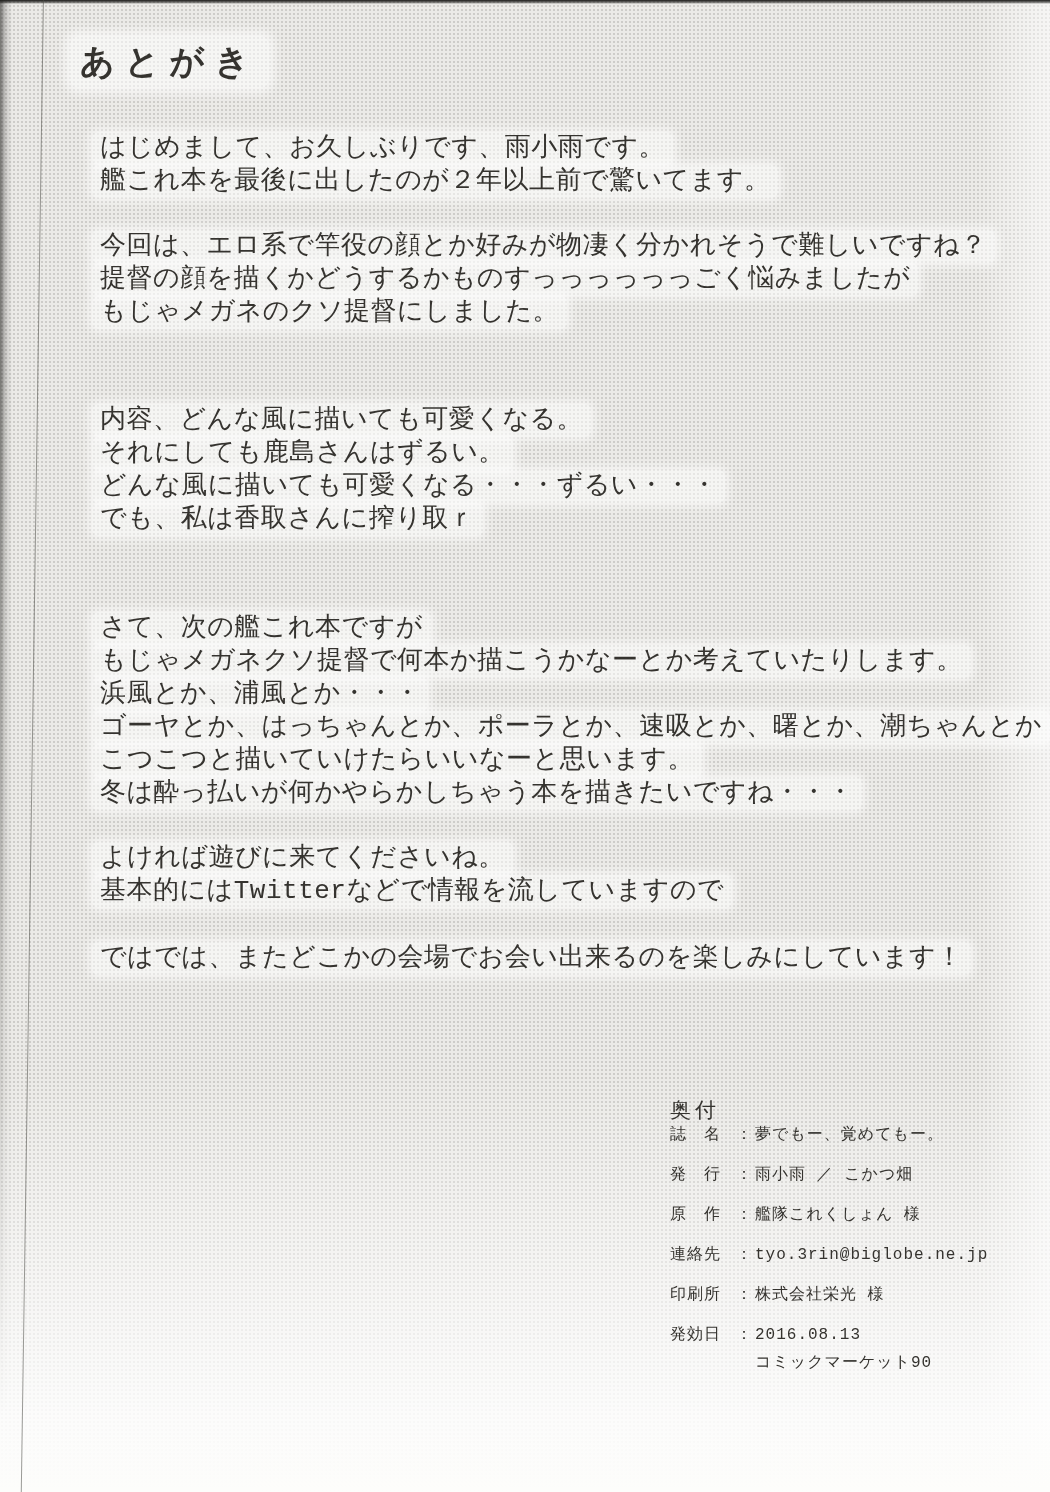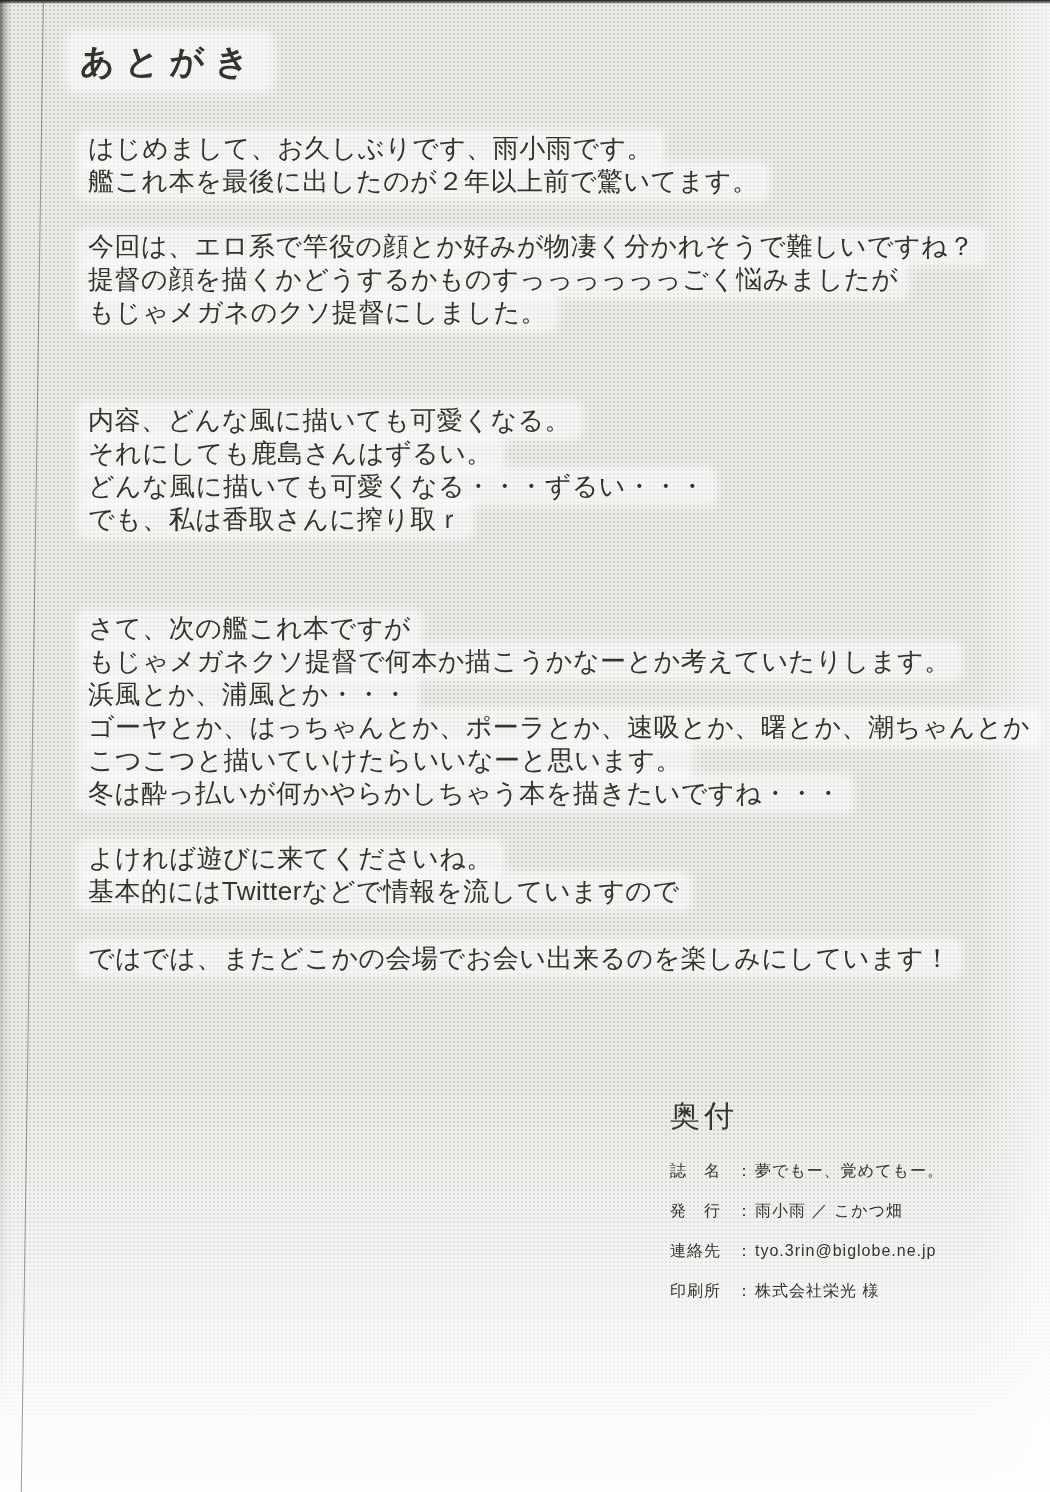--- a/index.html
+++ b/index.html
@@ -12,21 +12,21 @@
     width: 1050px;
     height: 1492px;
     margin: 0 auto;
     overflow: hidden;
     background-color: #ebeae7;
     background-image:
       linear-gradient(180deg, rgba(255,255,255,0) 72%, rgba(255,255,255,0.85) 95%, #fdfdfb 100%),
       linear-gradient(90deg, rgba(255,255,255,0) 93%, rgba(255,255,255,0.55) 100%),
       radial-gradient(circle, rgba(88,86,80,0.20) 1px, rgba(0,0,0,0) 1.3px);
     background-size: 100% 100%, 100% 100%, 4px 4px;
-    font-family: Liberation Sans, sans-serif;
+    font-family: Liberation Mono, monospace;
     color: #35332f;
   }
   .scan-edge-top {
     position: absolute;
     left: 0; top: 0;
     width: 100%; height: 4px;
     background: linear-gradient(180deg, #1c1c1a 0%, rgba(28,28,26,0.55) 60%, rgba(28,28,26,0) 100%);
   }
   .scan-edge-left {
     position: absolute;
@@ -51,42 +51,41 @@
     font-weight: bold;
     letter-spacing: 10px;
     padding: 3px 10px;
     background: rgba(255,255,255,0.55);
     box-shadow: 0 0 10px 6px rgba(255,255,255,0.55);
     border-radius: 8px;
     white-space: nowrap;
   }
   .para {
     position: absolute;
-    left: 80px;
+    left: 92px;
     white-space: nowrap;
   }
   .line {
     display: table;
     font-size: 26px;
     line-height: 33px;
     letter-spacing: 0.5px;
     padding: 0 8px;
     background: rgba(255,255,255,0.5);
     box-shadow: 0 0 9px 4px rgba(255,255,255,0.5);
     border-radius: 6px;
   }
   .colophon {
     position: absolute;
     left: 670px; top: 1096px;
     white-space: nowrap;
   }
   .c-heading {
-    font-size: 30px;
+    font-size: 21px;
     letter-spacing: 4px;
-    margin-bottom: 22px;
   }
   .c-row {
     font-size: 16px;
     line-height: 23px;
     margin-bottom: 17px;
     letter-spacing: 1px;
   }
   .c-label {
     display: inline-block;
     width: 66px;
@@ -150,20 +149,22 @@
     <div class="line">ではでは、またどこかの会場でお会い出来るのを楽しみにしています！</div>
   </div>
 
   <div class="colophon">
     <div class="c-heading">奥付</div>
 
     <div class="c-row"><span class="c-label">誌　名</span><span class="c-sep">：</span><span class="c-value">夢でもー、覚めてもー。</span></div>
 
     <div class="c-row"><span class="c-label">発　行</span><span class="c-sep">：</span><span class="c-value">雨小雨 ／ こかつ畑</span></div>
 
+    <div class="c-row"><span class="c-label">原　作</span><span class="c-sep">：</span><span class="c-value">艦隊これくしょん 様</span></div>
 
     <div class="c-row"><span class="c-label">連絡先</span><span class="c-sep">：</span><span class="c-value">tyo.3rin@biglobe.ne.jp</span></div>
 
     <div class="c-row"><span class="c-label">印刷所</span><span class="c-sep">：</span><span class="c-value">株式会社栄光 様</span></div>
 
+    <div class="c-row"><span class="c-label">発効日</span><span class="c-sep">：</span><span class="c-value-block"><span class="c-value">2016.08.13</span><div class="c-value2">コミックマーケット90</div></span></div>
   </div>
 
 </div>
 
 </body></html>

